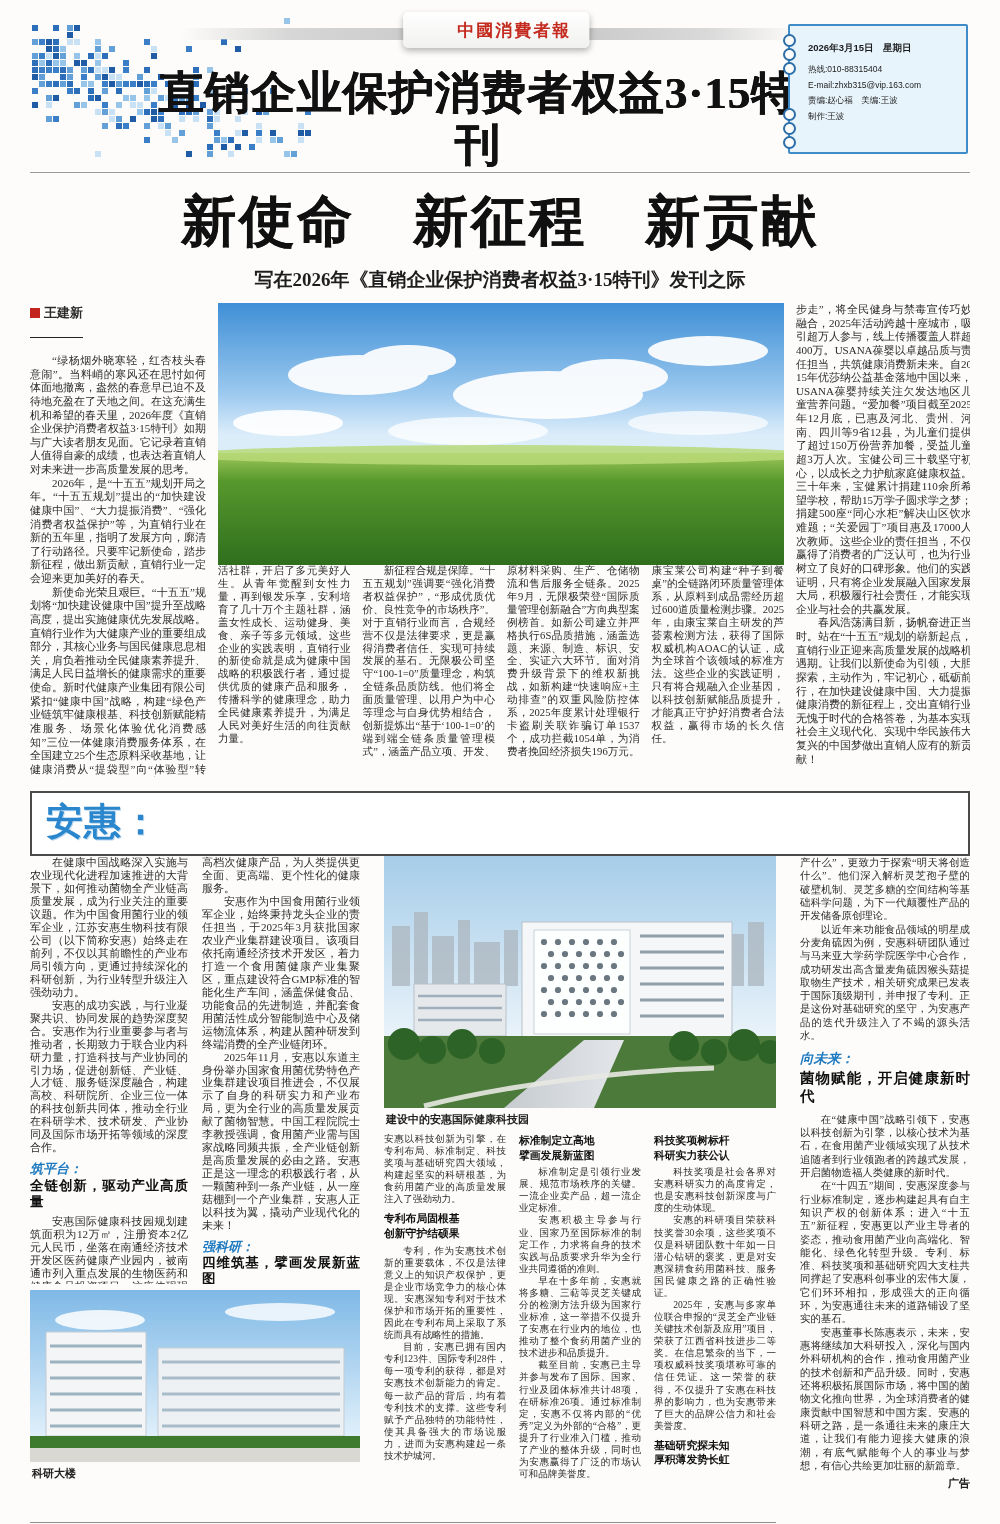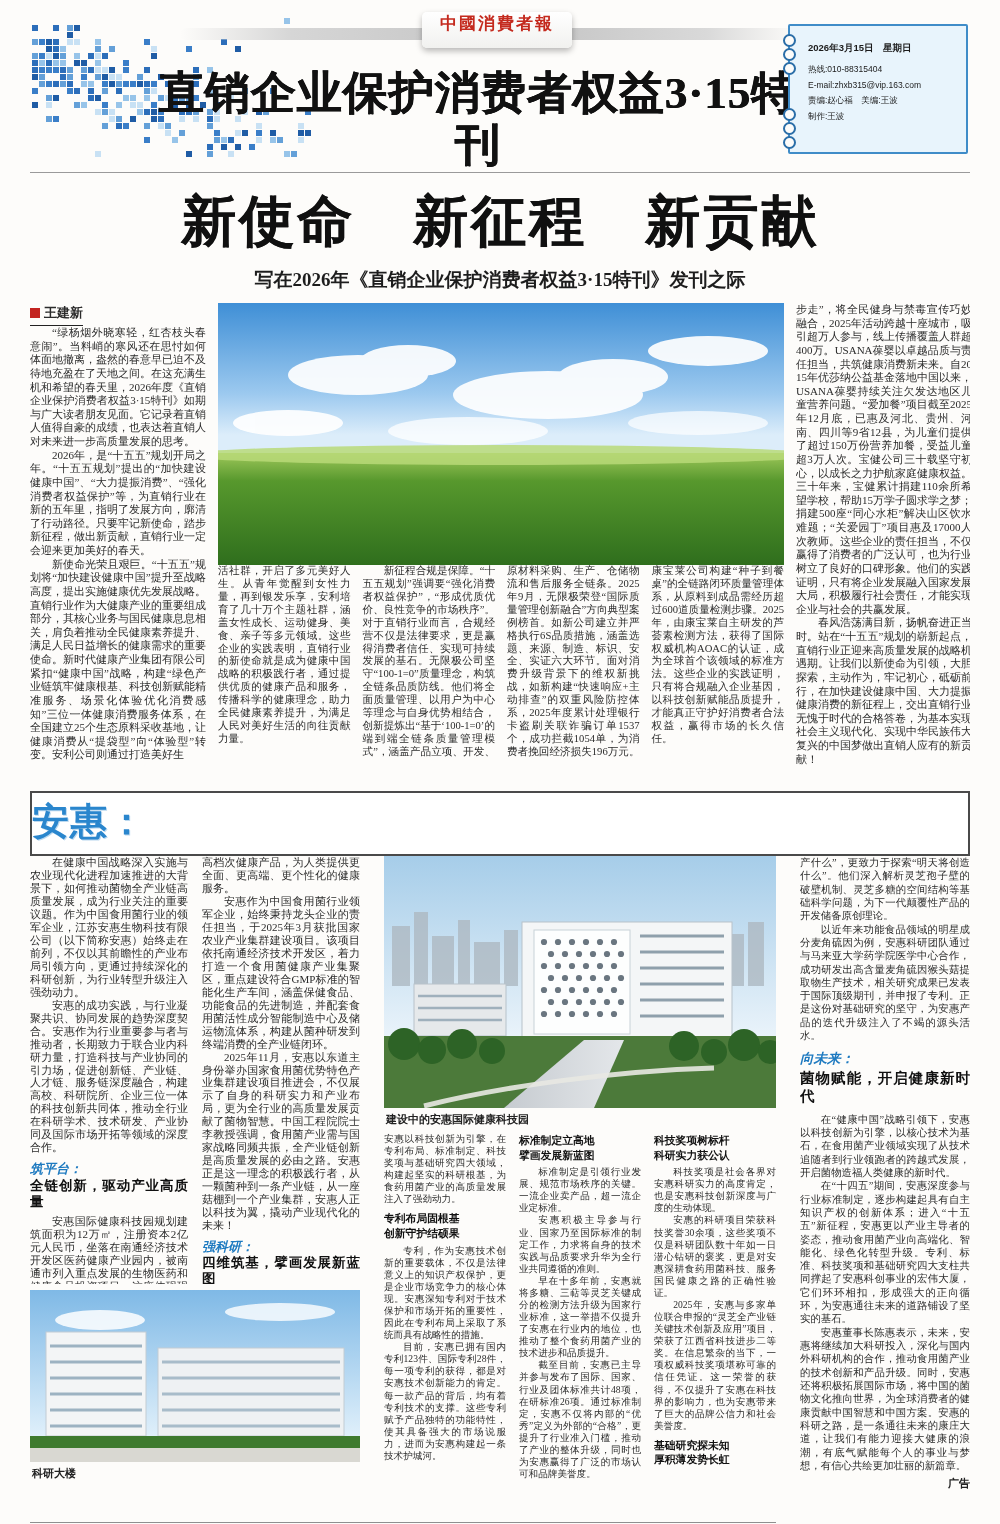--- a/index.html
+++ b/index.html
@@ -6,51 +6,51 @@
   .page{position:relative;width:1000px;height:1524px;margin:0 auto;background:#fdfcfa;
         box-sizing:border-box;padding:12px 30px 10px 30px;overflow:hidden;
         font-family:"Liberation Serif","DejaVu Serif",serif;color:#2b2b2b;}
   
   .masthead{position:relative;height:152px;}
   .mosaic-wrap{position:absolute;left:2px;top:6px;width:300px;height:140px;opacity:.92;}
   .swoosh{position:absolute;left:150px;right:170px;top:16px;height:12px;border-radius:6px;
           background:linear-gradient(90deg,rgba(200,200,200,0) 0%,#d6d6d6 18%,#c3c3c3 55%,#d9d9d9 85%,rgba(210,210,210,0) 100%);}
   .ribbon{position:absolute;left:50%;top:0;transform:translateX(-52%);width:150px;height:36px;
           background:linear-gradient(180deg,#ffffff,#f1f1ef);border-radius:5px;
-          box-shadow:0 3px 6px rgba(0,0,0,.28);display:flex;align-items:flex-start;justify-content:center;}
+          box-shadow:0 3px 6px rgba(0,0,0,.28);display:flex;align-items:center;justify-content:center;padding-left:36px;}
   .ribbon span{color:#c42a1e;font-weight:700;font-size:17px;letter-spacing:2px;}
   .edition-title{position:absolute;left:108px;top:56px;width:680px;margin:0;text-align:center;
           font-size:45px;line-height:1.15;font-weight:900;color:#111;letter-spacing:1px;
           text-shadow:.6px 0 #111, -.3px 0 #111;}
   .info-box{position:absolute;right:2px;top:12px;width:180px;height:130px;box-sizing:border-box;
           border:2px solid #3f8cc8;background:#e8f4fc;border-radius:2px;padding:16px 7px 6px 18px;
           font-family:"Liberation Sans","DejaVu Sans",sans-serif;color:#1b1b1b;}
   .info-date{font-size:9.5px;font-weight:700;margin-bottom:7px;}
   .info-line{font-size:8.5px;line-height:1.85;white-space:nowrap;}
   .rings{position:absolute;left:-7px;top:0;width:14px;height:100%;}
   .ring{position:absolute;left:0;width:9px;height:9px;border:2.5px solid #2b6ea8;border-radius:50%;background:#fdfcfa;}
   .hrule{border:none;border-top:1px solid #9a9a9a;margin:8px 0 0 0;}
   
   .a1-headline{margin:12px 0 0 0;text-align:center;font-size:55px;font-weight:900;color:#101010;
           letter-spacing:3px;text-shadow:.6px 0 #101010;}
   .a1-subhead{margin:8px 0 10px 0;text-align:center;font-size:19px;font-weight:700;color:#1d1d1d;}
   .a1-body{display:grid;grid-template-columns:176px 566px 176px;gap:12px;height:474px;overflow:hidden;}
   .a1-col{overflow:hidden;font-size:11px;line-height:1.24;text-align:justify;word-break:break-all;}
   .author{display:inline-flex;align-items:center;gap:4px;border-bottom:1.5px solid #222;
-          padding-bottom:4px;margin:2px 0 0 0;font-family:"Liberation Sans","DejaVu Sans",sans-serif;}
+          padding-bottom:16px;margin:2px 0 16px 0;font-family:"Liberation Sans","DejaVu Sans",sans-serif;}
   .author .sq{width:10px;height:10px;background:#c32420;display:inline-block;}
   .author .nm{font-size:13px;font-weight:700;}
   .a1-mid{display:flex;flex-direction:column;gap:0;}
   .photo-frame{display:block;width:100%;}
   .a1-cols{column-count:4;column-gap:12px;height:200px;overflow:hidden;
           font-size:10.6px;line-height:1.22;text-align:justify;word-break:break-all;}
   p.ind{margin:0;text-indent:2em;}
   p.cont{margin:0;text-indent:0;}
   
-  .a2-headbox{margin-top:14px;border:2px solid #4a4a4a;padding:4px 14px 7px 0;display:flex;
+  .a2-headbox{margin-top:14px;border:2px solid #4a4a4a;padding:4px 14px 7px 14px;display:flex;
           align-items:baseline;gap:6px;background:#fff;}
   .a2-brand{font-size:37px;font-weight:900;color:#2a86cd;letter-spacing:1px;
           text-shadow:1px 1px 0 #bcd9ef;}
   .a2-head-rest{font-size:36px;font-weight:900;color:#101010;letter-spacing:1px;text-shadow:.5px 0 #101010;}
   .a2-body{display:grid;grid-template-columns:330px 392px 1fr;
           grid-template-rows:auto 10px;column-gap:15px;gap:24px;}
   .a2-left{grid-area:1/1/2/2;}
   .a2-mid{grid-area:1/2/2/3;}
   .a2-right{grid-area:1/3/3/4;display:flex;flex-direction:column;overflow:hidden;height:634px;}
   .dbl-rule{grid-area:2/1/3/3;border-top:1px solid #8f8f8f;border-bottom:1px solid #8f8f8f;height:5px;margin-top:3px;}

